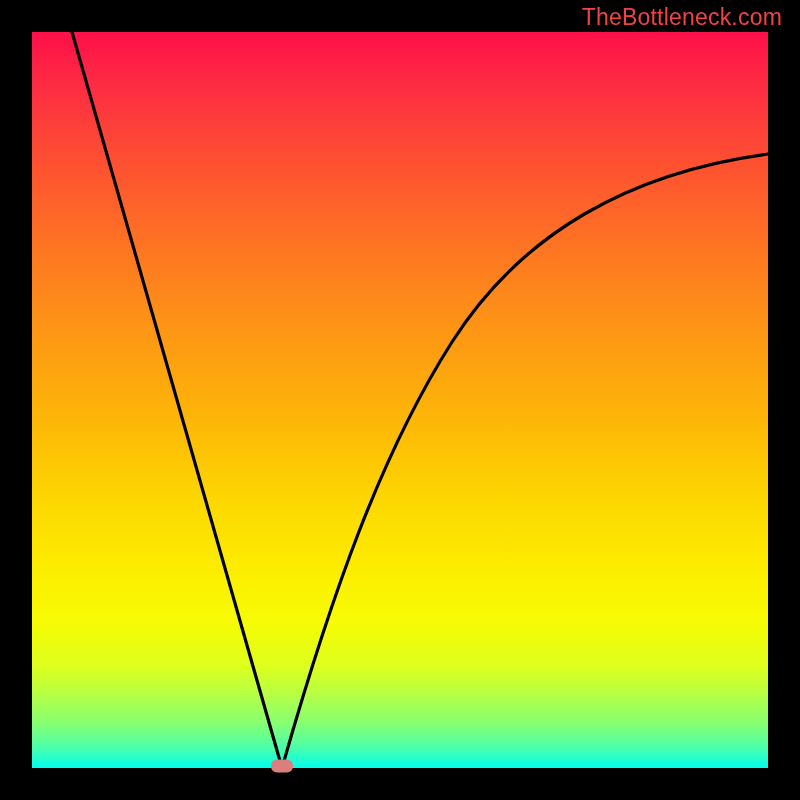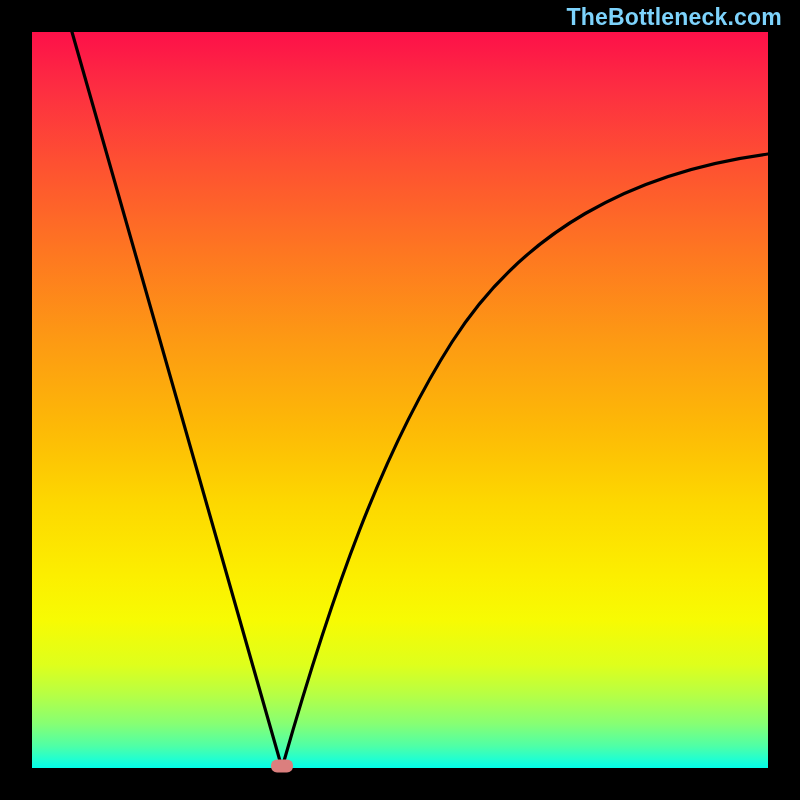--- a/index.html
+++ b/index.html
@@ -14,23 +14,23 @@
   .frame {
     position: relative;
     width: 800px;
     height: 800px;
     background: #000;
   }
   .watermark {
     position: absolute;
     top: 4px;
     right: 18px;
-    color: #7dd3fc;
+    color: #ef4444;
     font-size: 23px;
-    font-weight: 700;
+    font-weight: 400;
     letter-spacing: 0.2px;
     z-index: 10;
   }
   .plot-area {
     position: absolute;
     left: 32px;
     top: 32px;
     width: 736px;
     height: 736px;
     background: linear-gradient(to bottom,

